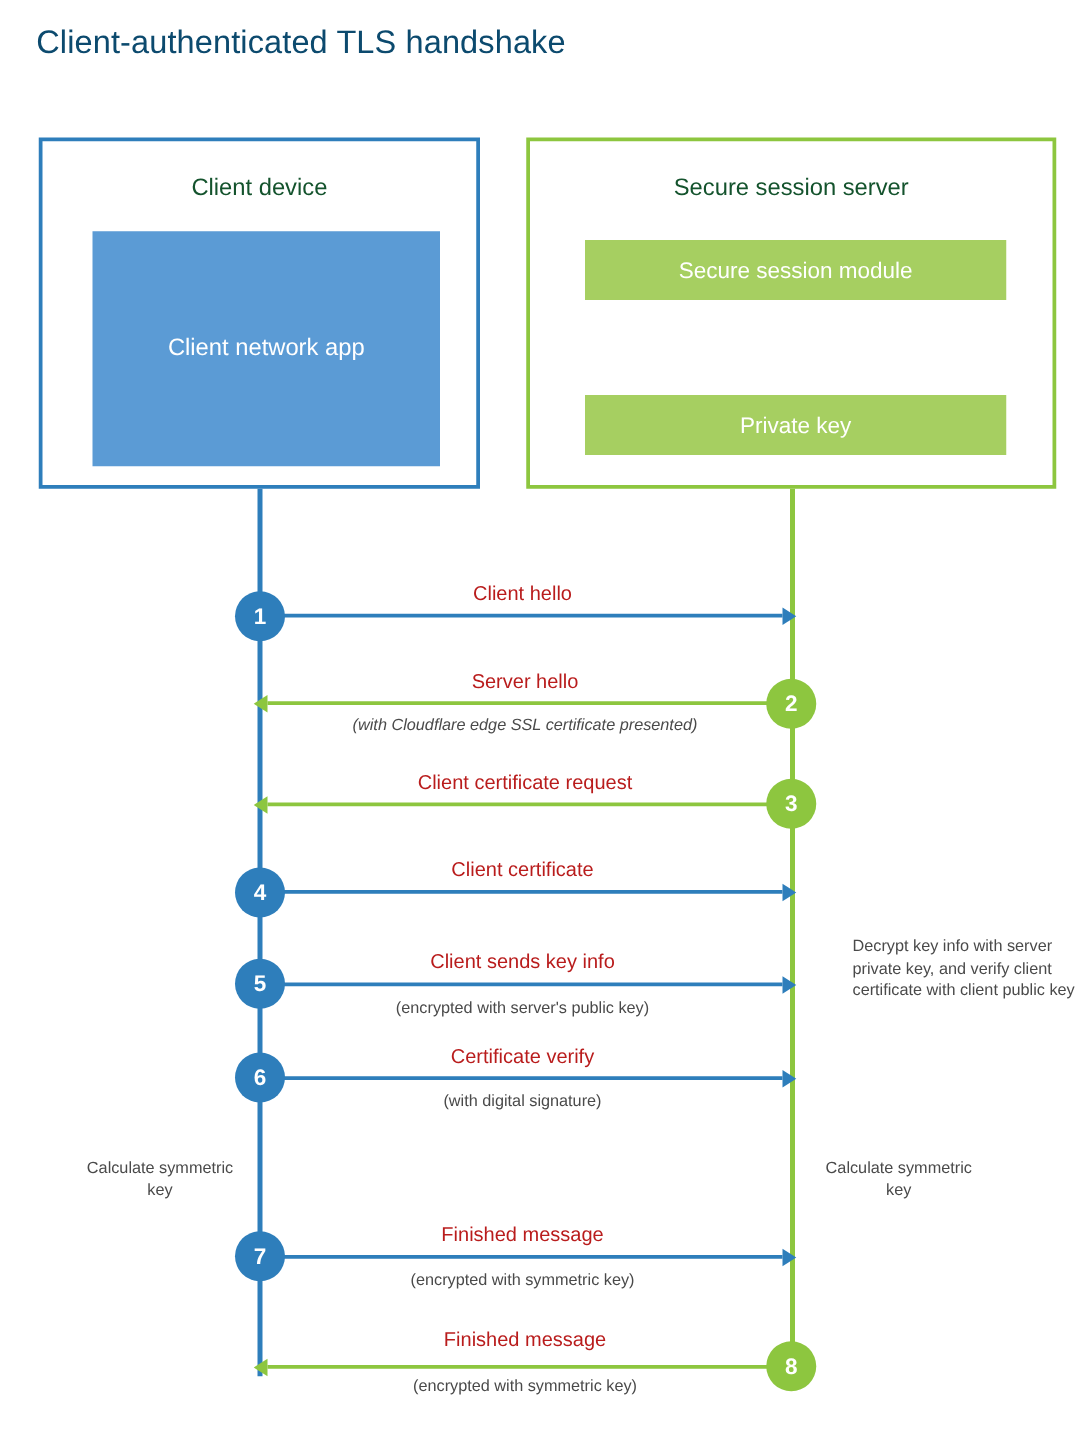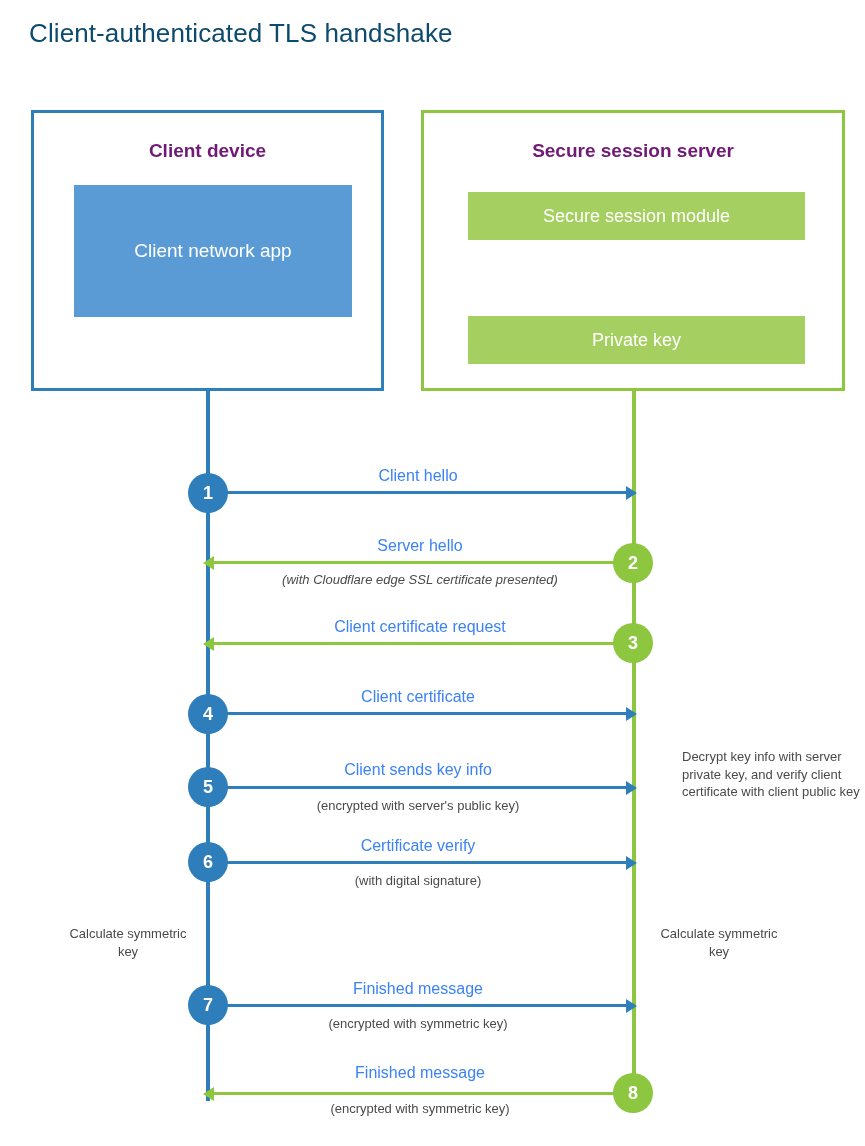--- a/index.html
+++ b/index.html
@@ -51,29 +51,29 @@
     width: 424px;
     height: 281px;
     border: 3px solid #8dc63f;
   }
   .box-title {
     position: absolute;
     width: 100%;
     top: 27px;
     text-align: center;
     font-size: 19px;
-    font-weight: bold;
-    color: #701a75;
+    font-weight: normal;
+    color: #14532d;
   }
   .client-inner {
     position: absolute;
     left: 40px;
     top: 72px;
     width: 278px;
-    height: 132px;
+    height: 188px;
     background: #5b9bd5;
     color: #ffffff;
     font-size: 19px;
     display: flex;
     align-items: center;
     justify-content: center;
     text-align: center;
     line-height: 1.3;
   }
   .server-chip {
@@ -149,21 +149,21 @@
     justify-content: center;
   }
   .step.blue { background: #2e7ebb; }
   .step.green { background: #8dc63f; }
 
   
   .msg-label {
     position: absolute;
     text-align: center;
     font-size: 16px;
-    color: #3b82f6;
+    color: #b91c1c;
     white-space: nowrap;
   }
   .msg-sub {
     position: absolute;
     text-align: center;
     font-size: 13px;
     color: #4a4a4a;
     white-space: nowrap;
   }
   .side-note {

